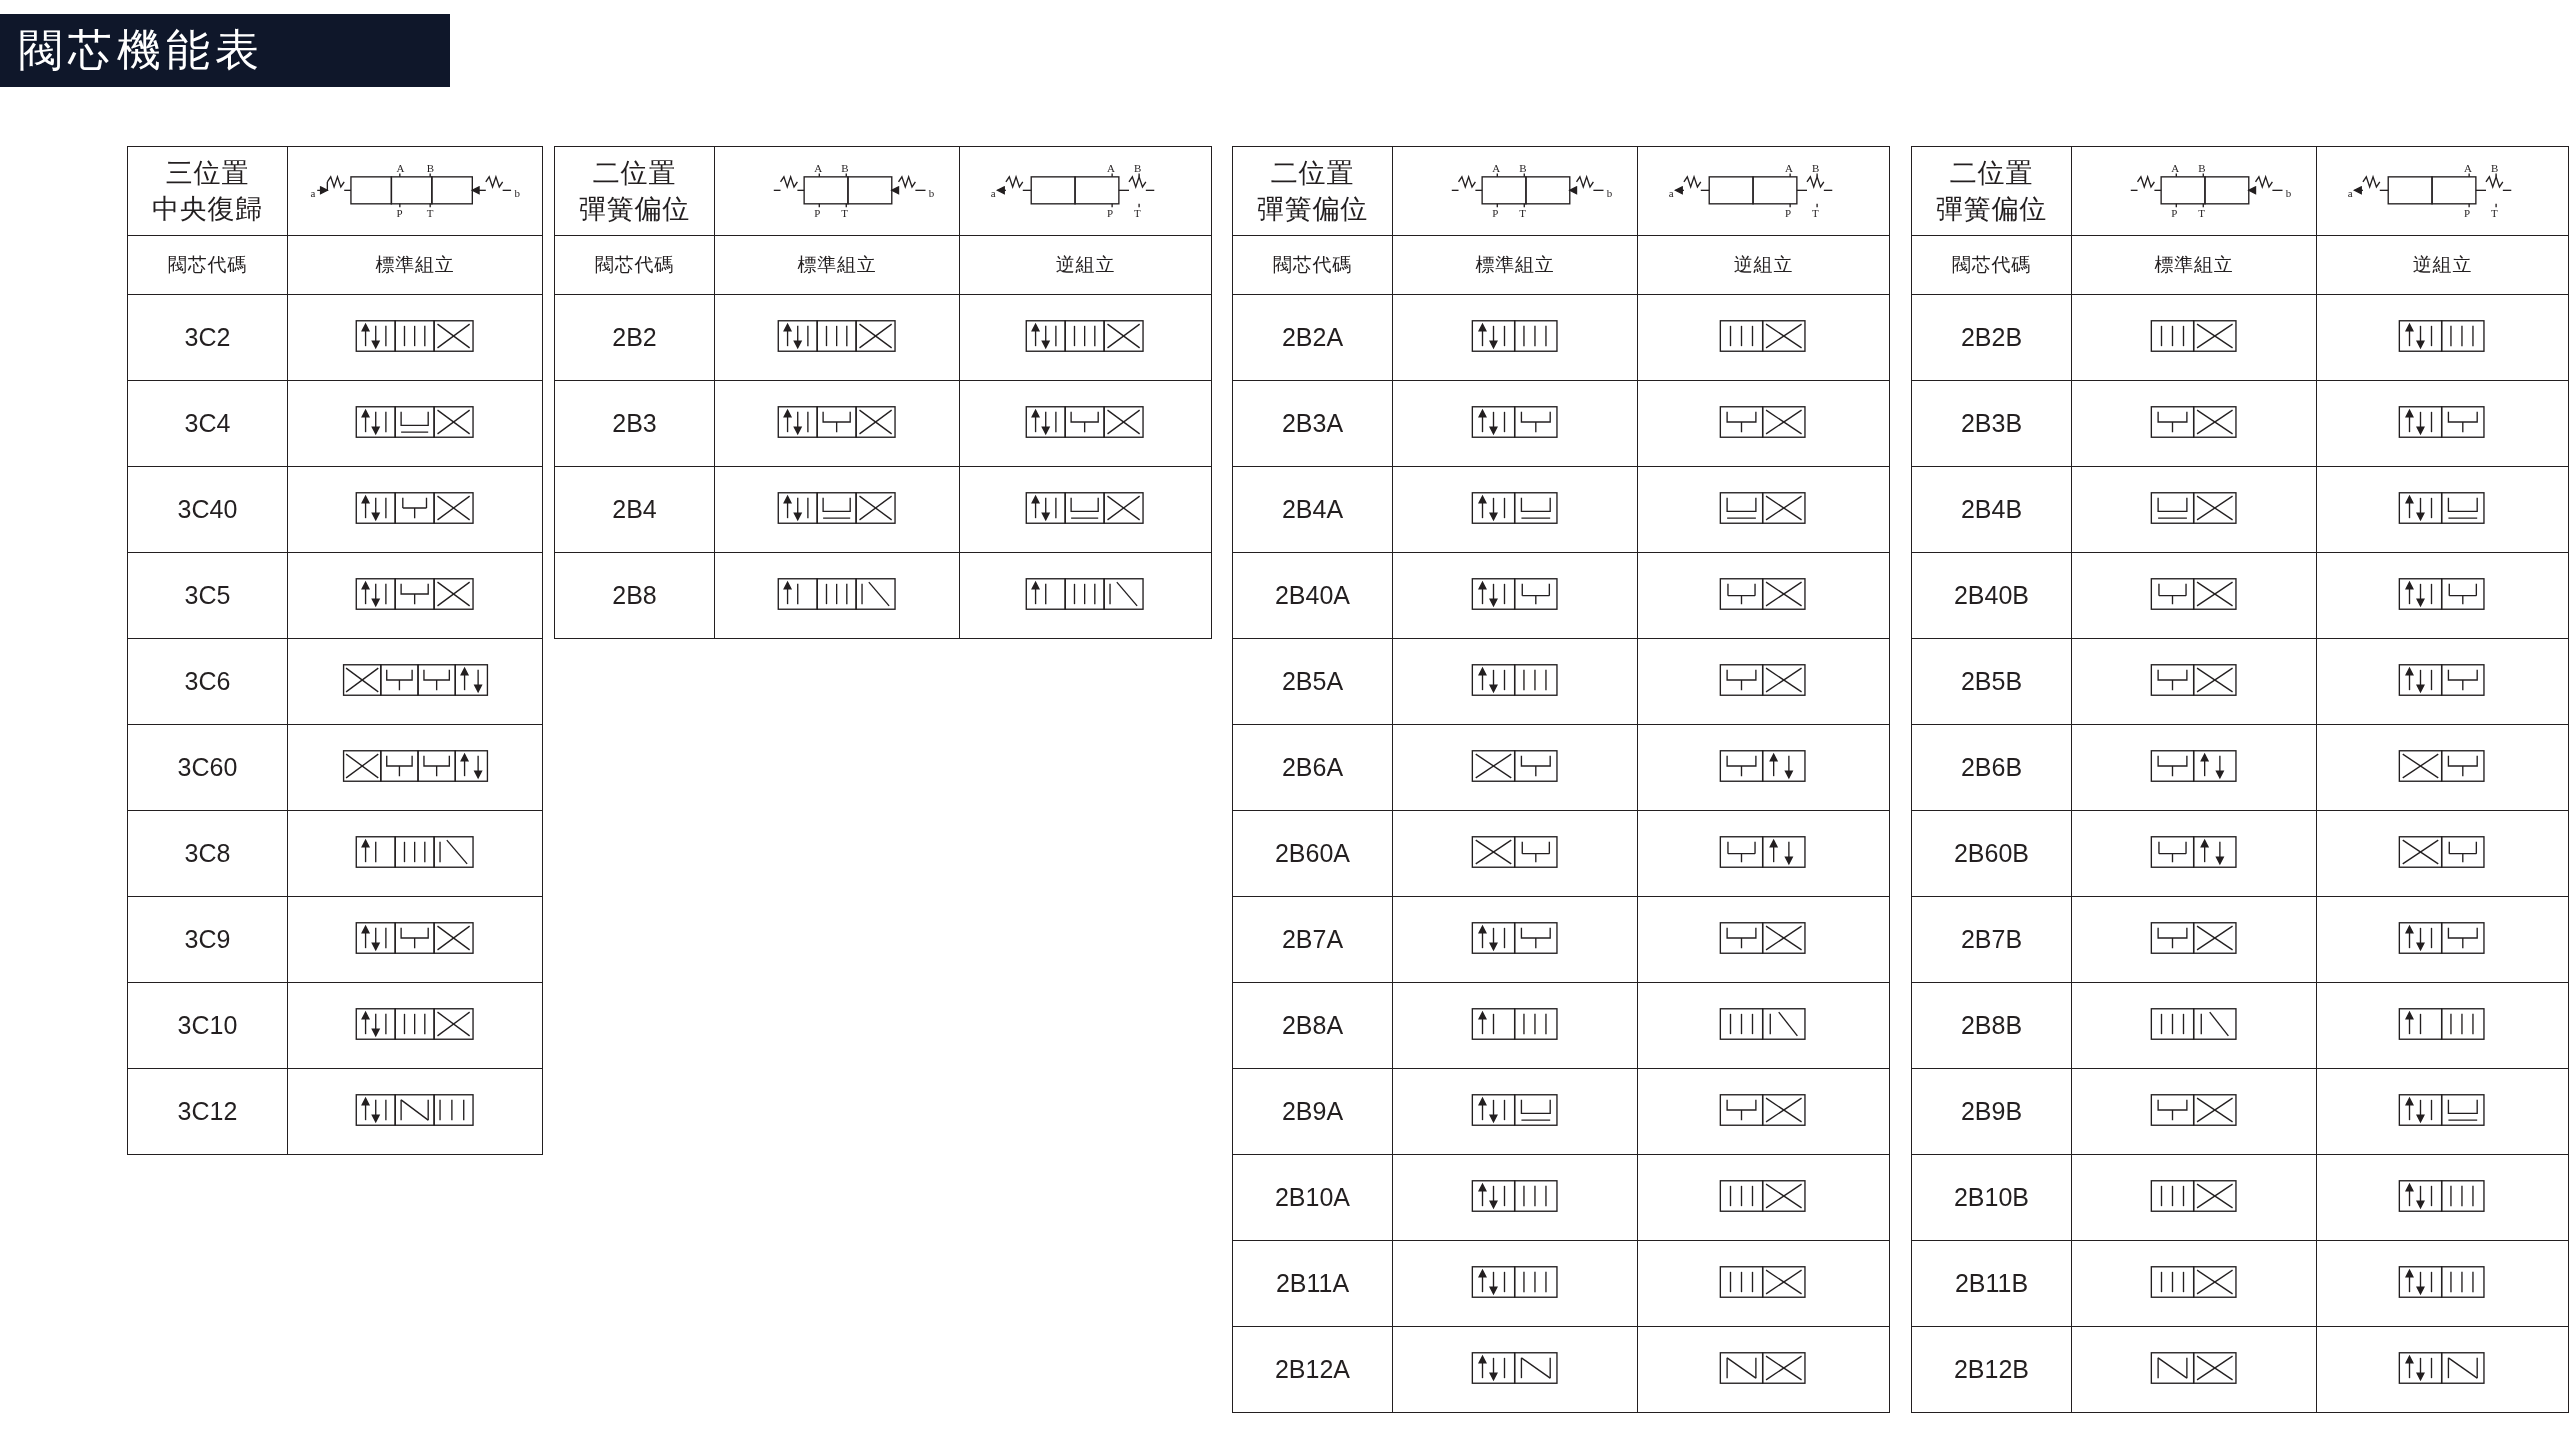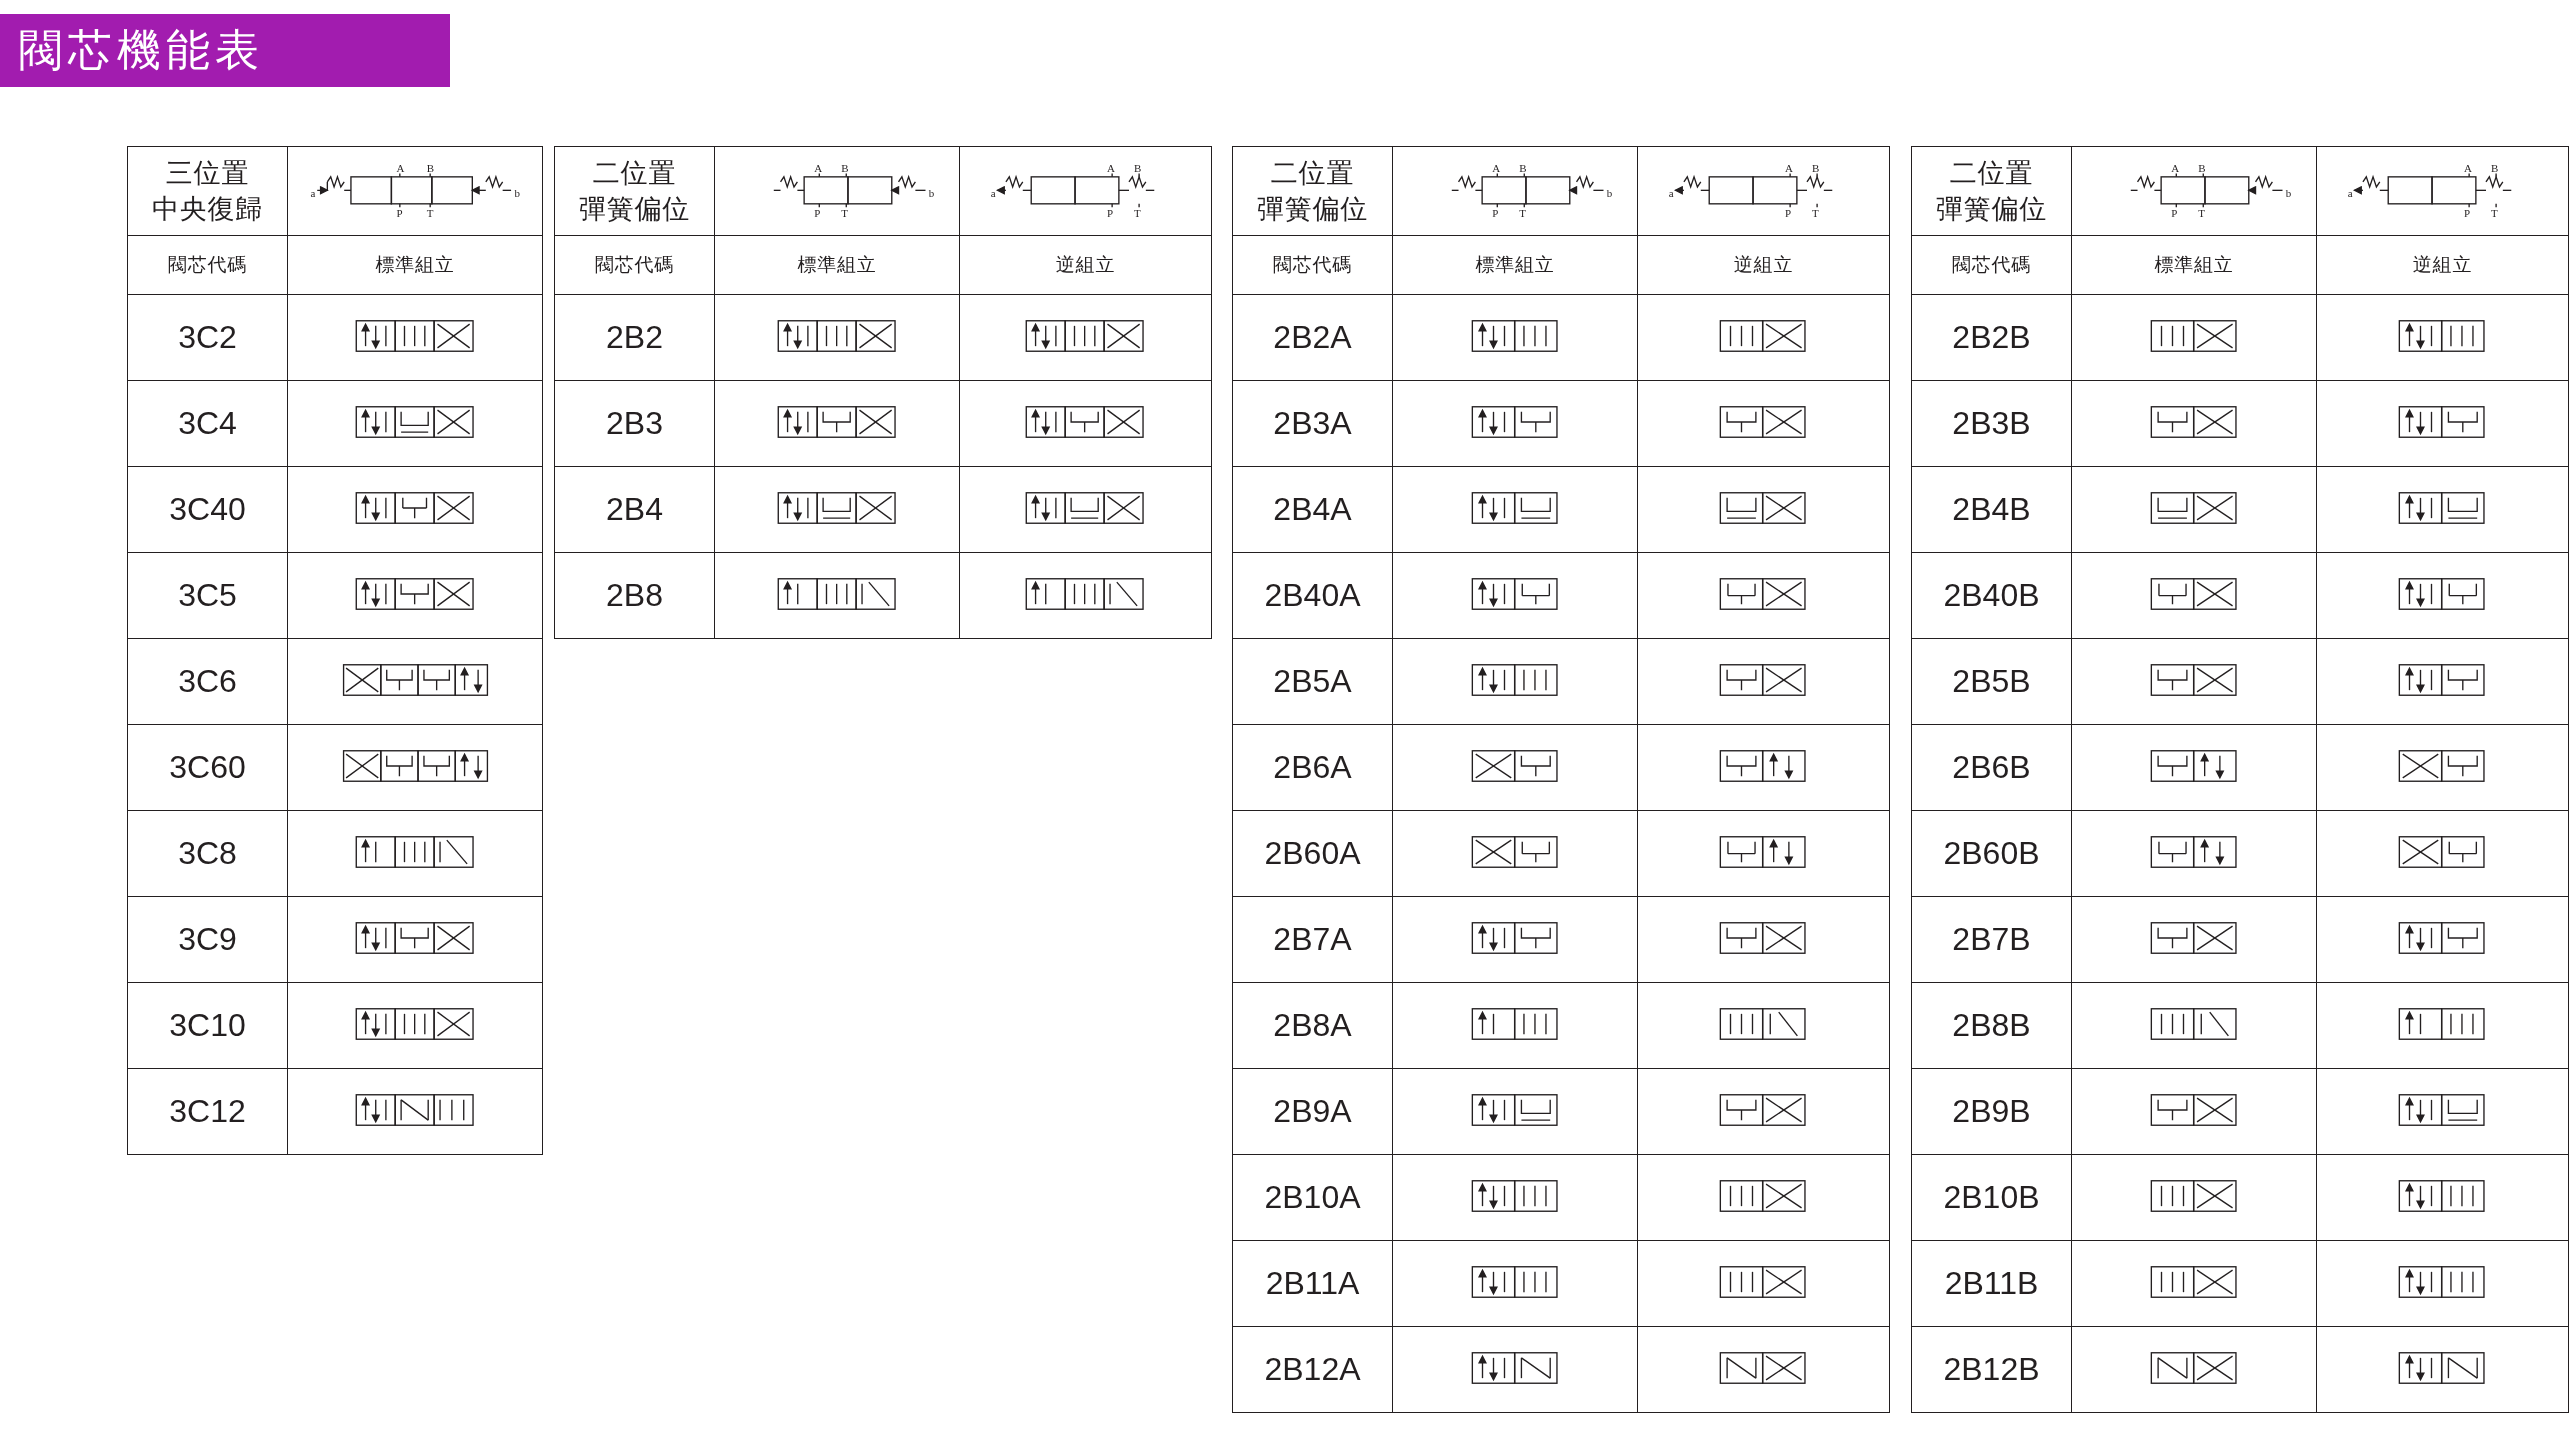--- a/index.html
+++ b/index.html
@@ -20,21 +20,21 @@
     width: 2576px;
     height: 1456px;
   }
   
   .title-banner {
     position: absolute;
     left: 0;
     top: 13.6px;
     width: 450px;
     height: 73px;
-    background: #a21caf;
+    background: #0f172a;
     display: flex;
     align-items: center;
     padding-left: 18.7px;
     box-sizing: border-box;
   }
   .title-banner .title-text {
     color: #ffffff;
     font-size: 44px;
     letter-spacing: 5.1px;
     font-family: "DejaVu Sans", sans-serif;
@@ -73,21 +73,21 @@
     font-weight: 500;
   }
   .sub-hdr {
     font-size: 19px;
     height: 58px;
     font-family: "DejaVu Sans", sans-serif;
     letter-spacing: 0.8px;
     font-weight: 500;
   }
   .code-cell {
-    font-size: 32px;
+    font-size: 25px;
     height: 85px;
     font-family: "Liberation Sans", sans-serif;
   }
   .sym-cell {
     height: 85px;
   }
   .hdr-row td { height: 88px; }
 
   
   .sym {

